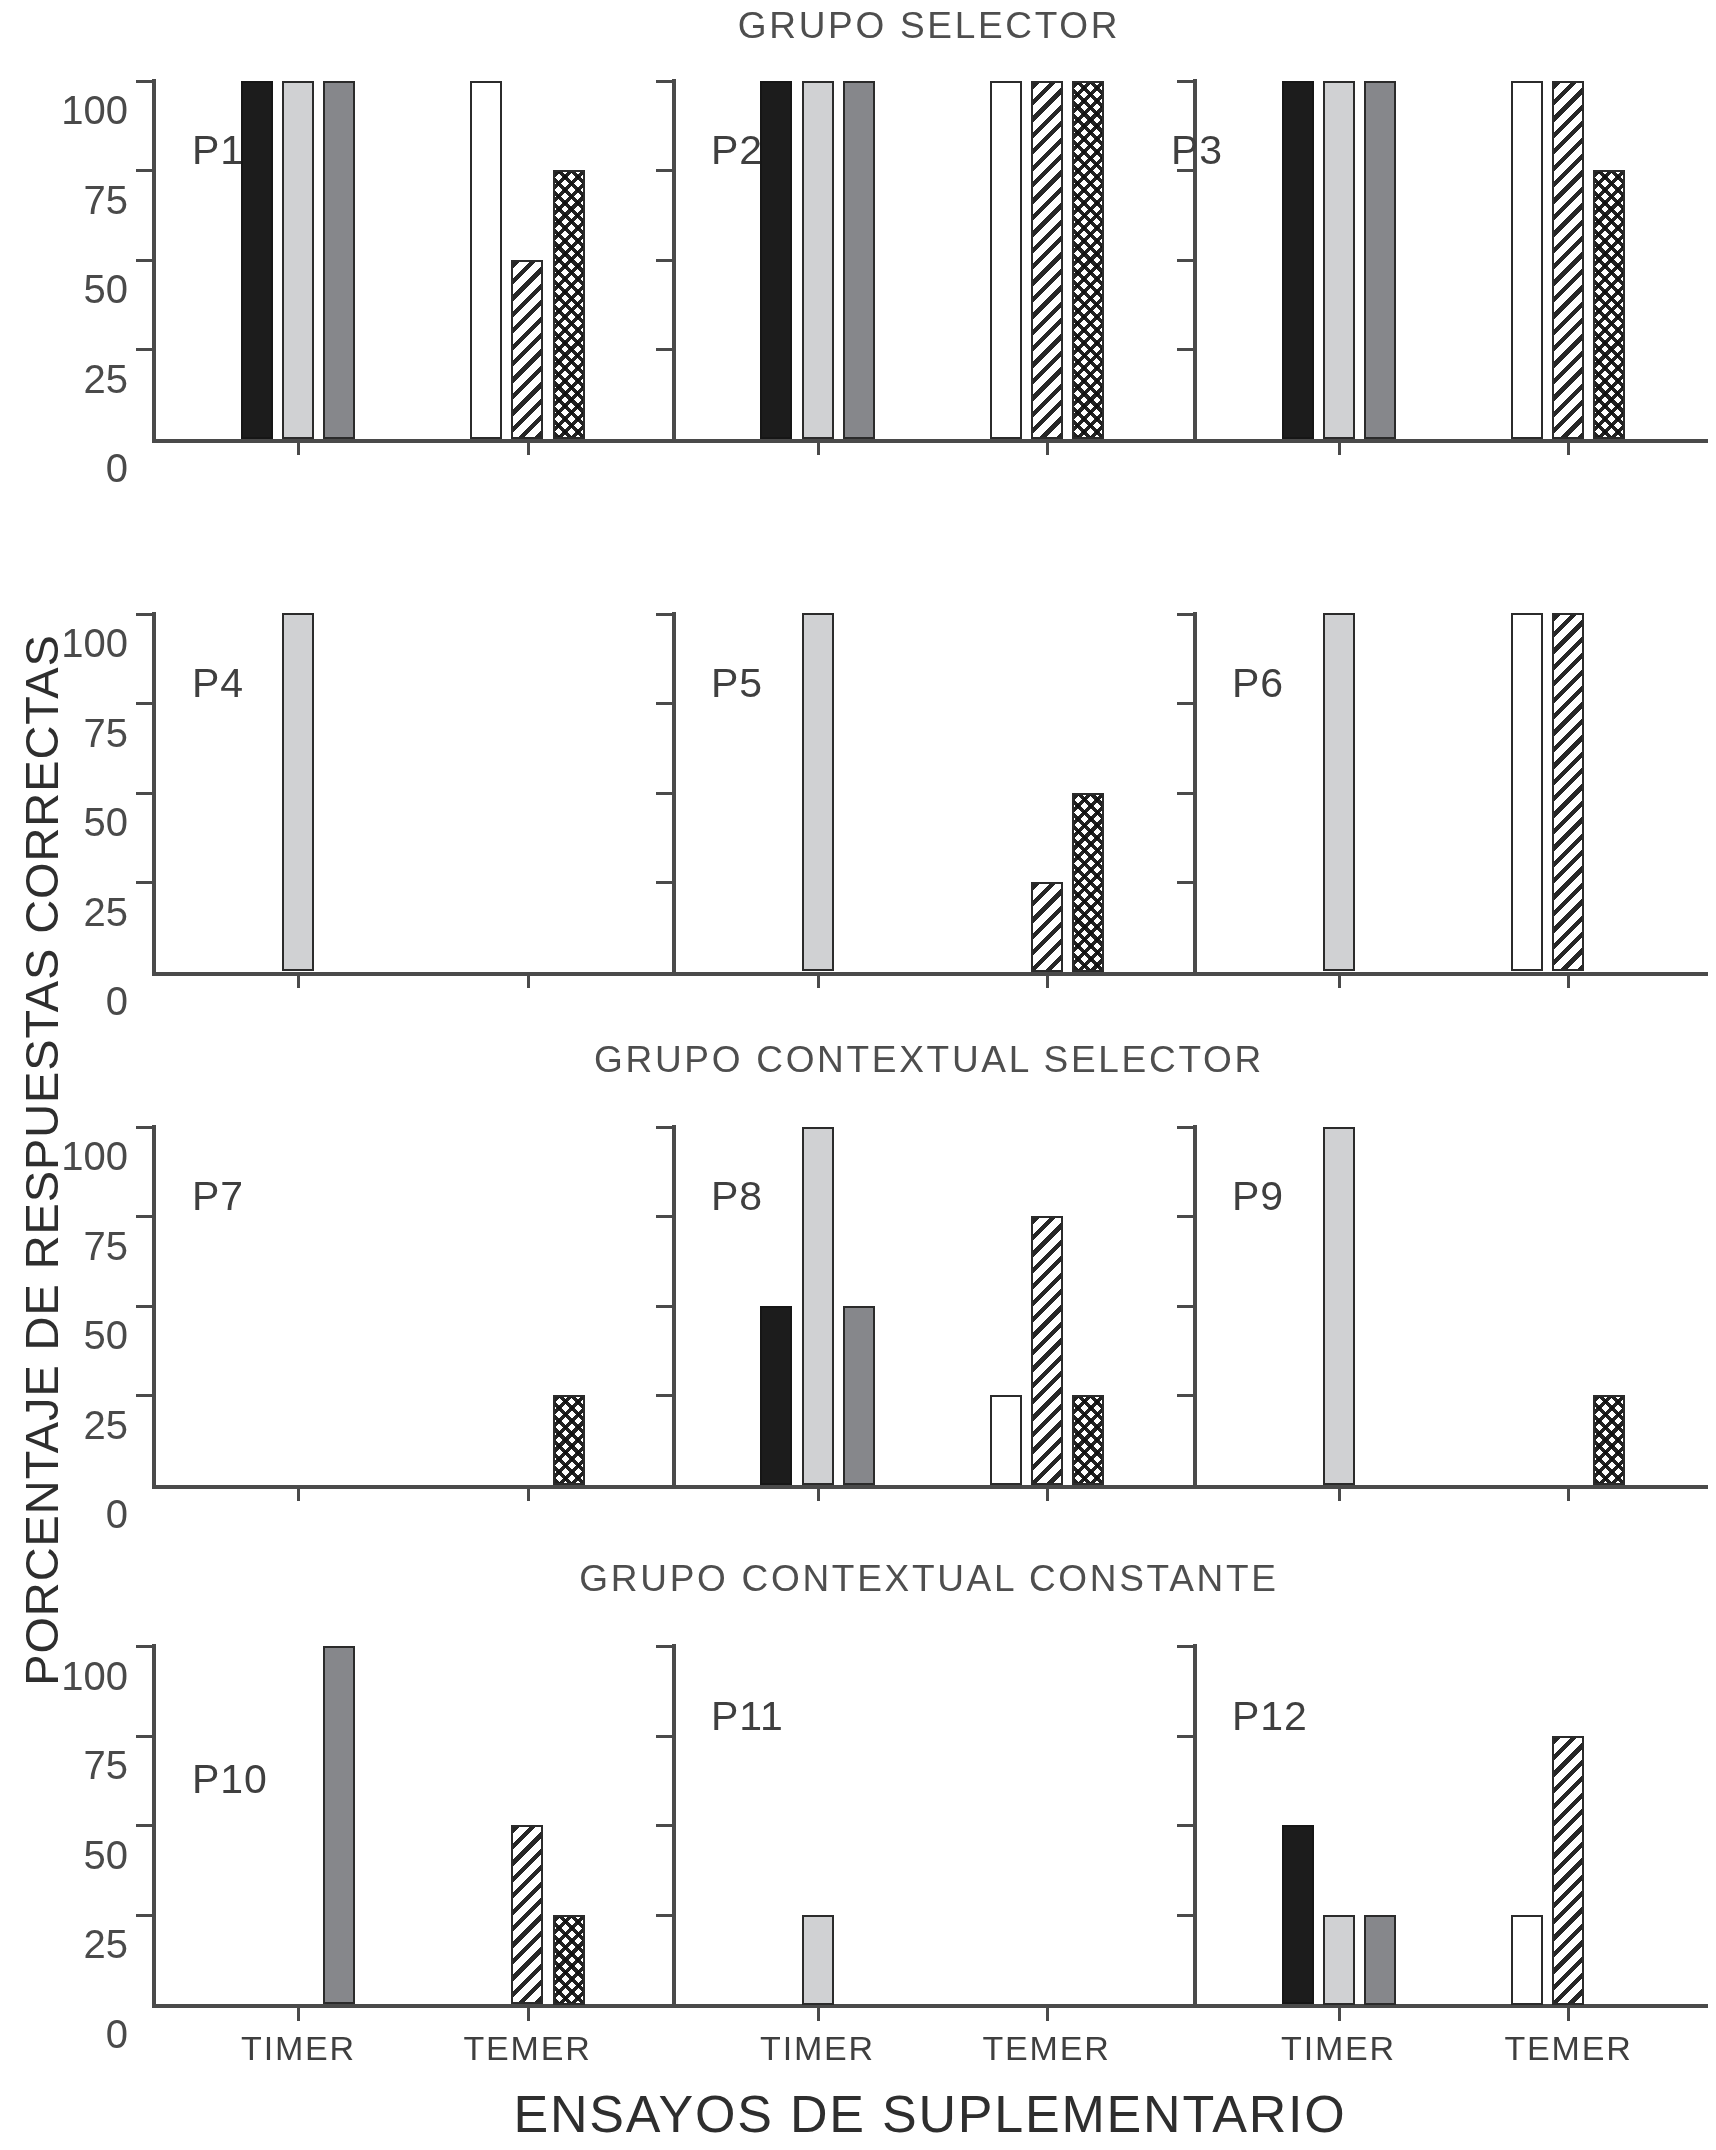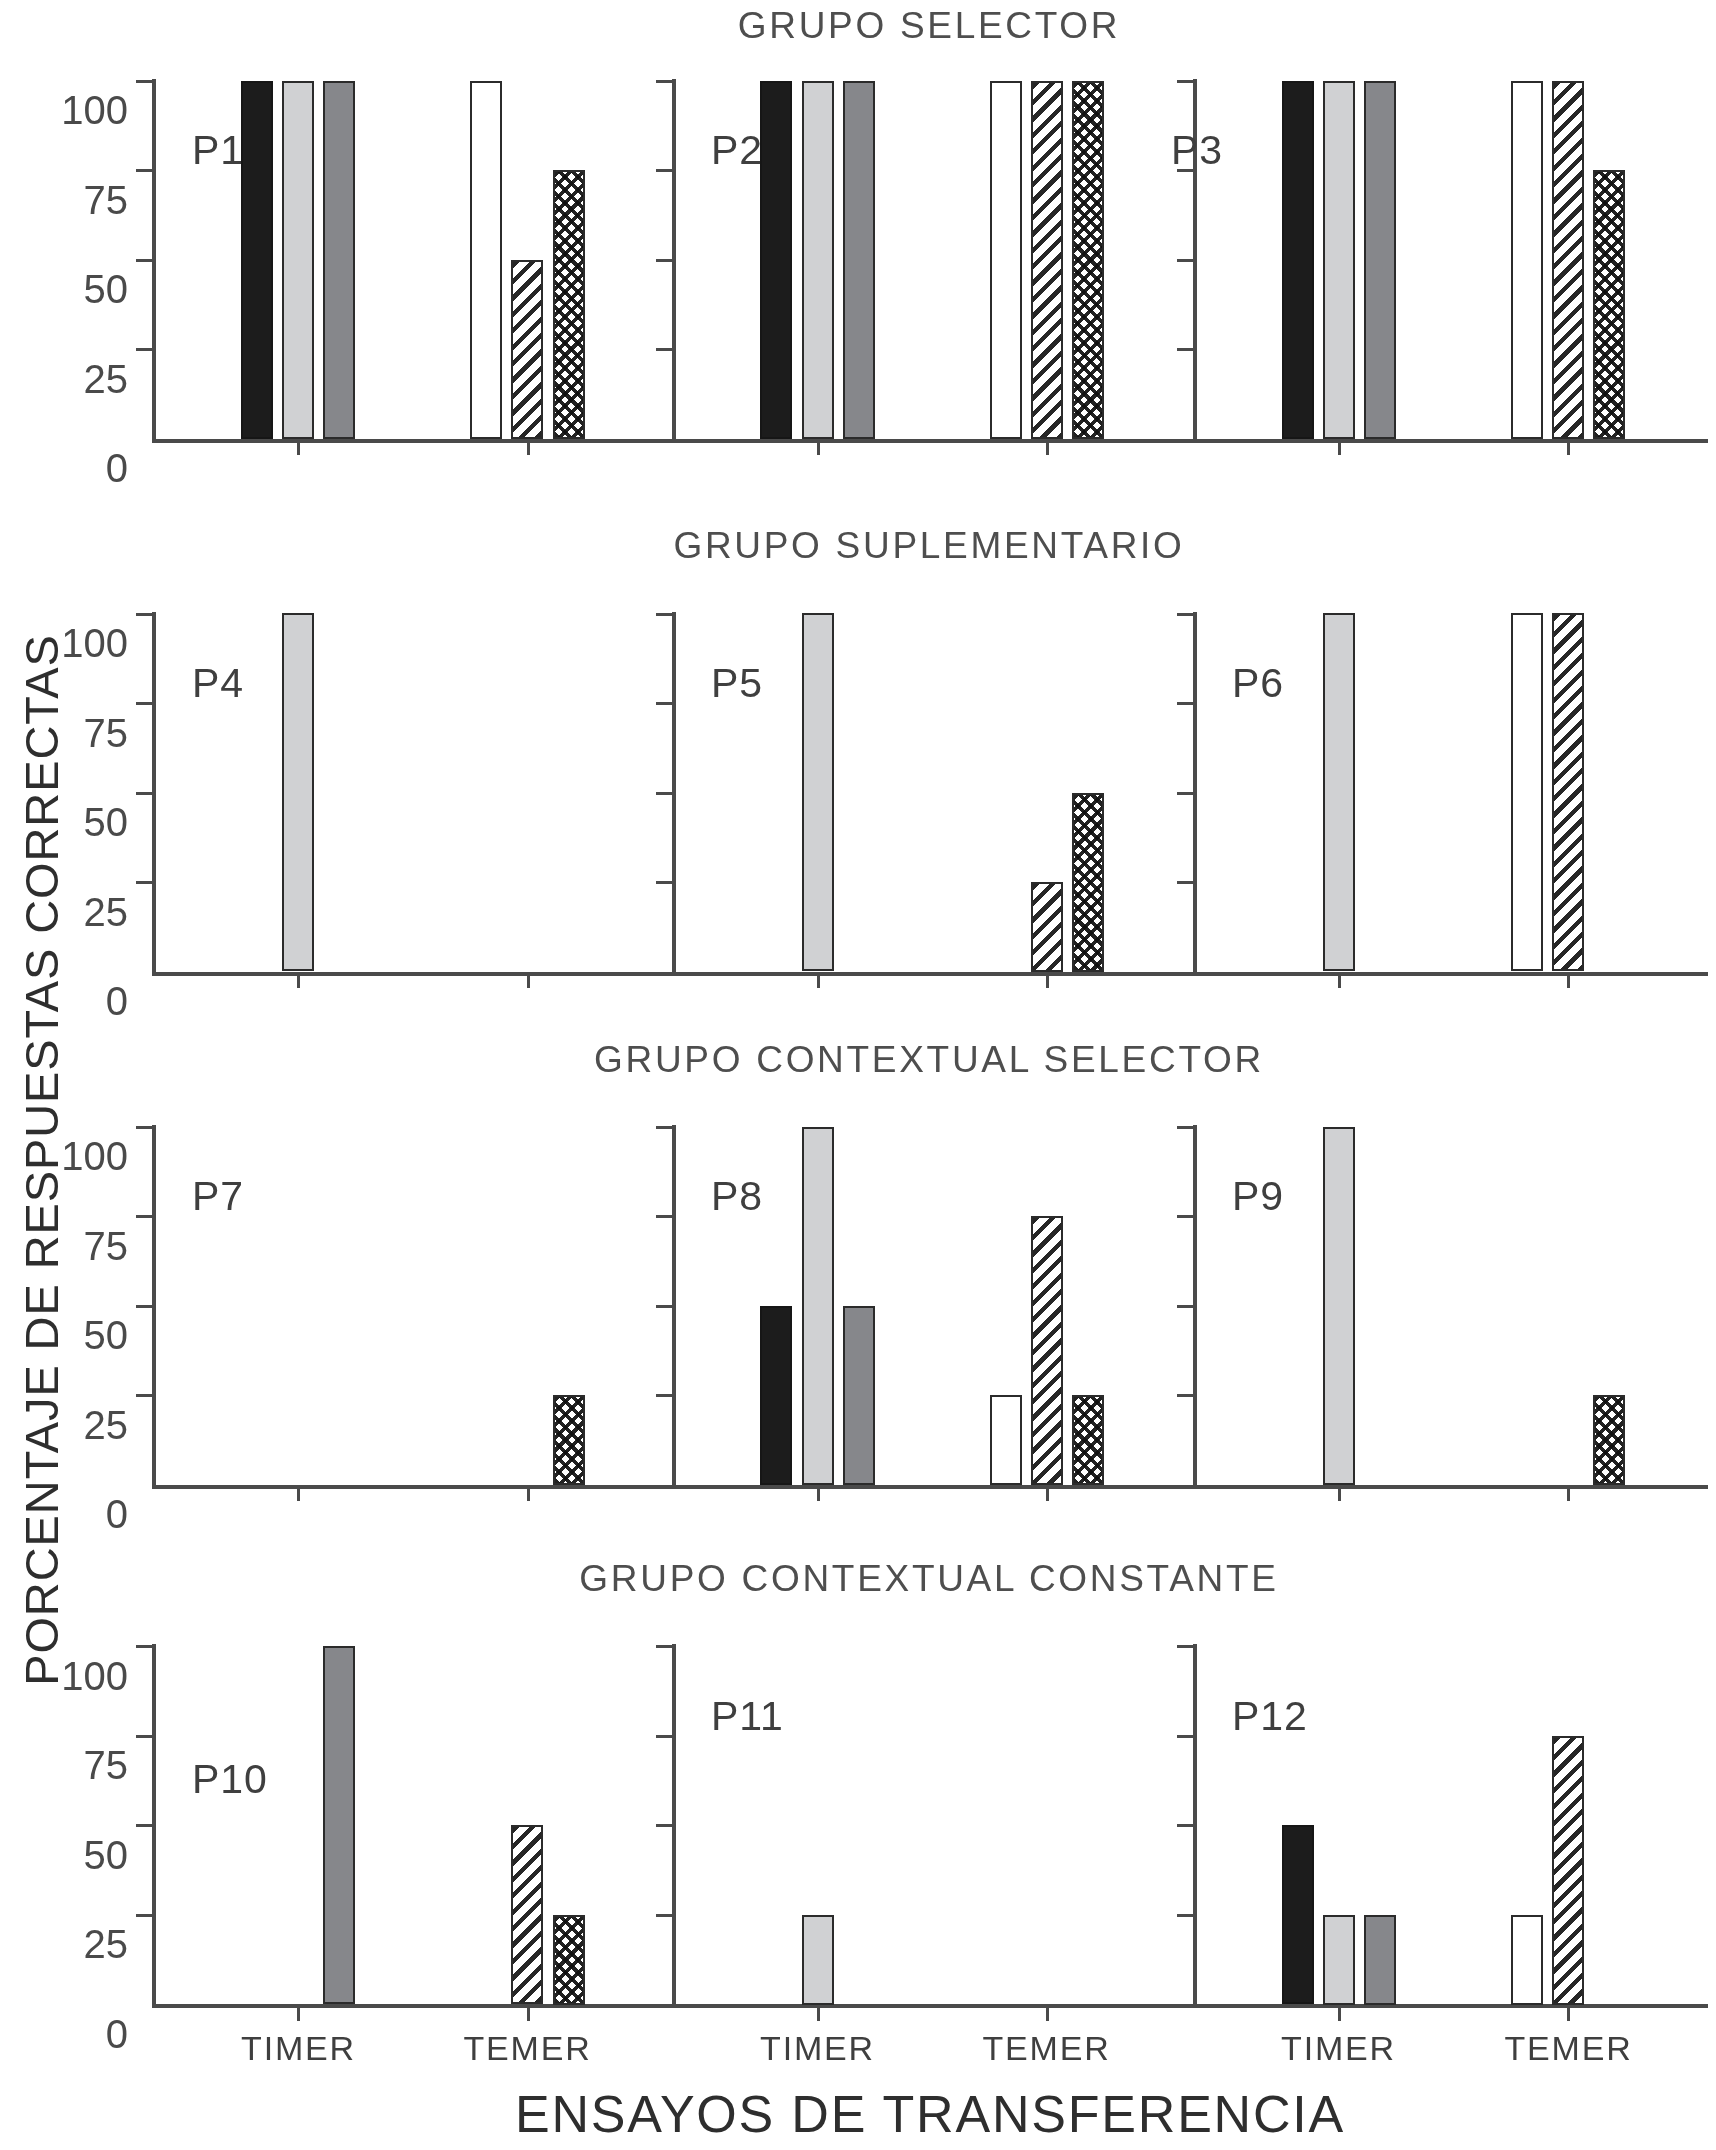--- a/index.html
+++ b/index.html
@@ -67,21 +67,21 @@
     white-space:nowrap;
     font-size:52px;letter-spacing:1.8px;
     color:#2e2e2e;
   }
 </style>
 </head>
 <body>
 
 <div class="figure" id="figure">
   <div class="ylabel">PORCENTAJE DE RESPUESTAS CORRECTAS</div>
-  <div class="xlabel">ENSAYOS DE TRANSFERENCIA</div>
+  <div class="xlabel">ENSAYOS DE SUPLEMENTARIO</div>
 <div class="row-title" style="top: 5.4px;">GRUPO SELECTOR</div>
     <div class="axis" style="left: 152px; top: 439px; width: 1556px; height: 3.6px;"></div>
     <div class="axis" style="left: 152px; top: 79px; width: 3.6px; height: 364px;"></div>
     <div class="ytick" style="left: 136px; top: 348px;"></div>
     <div class="ytick" style="left: 136px; top: 259px;"></div>
     <div class="ytick" style="left: 136px; top: 169px;"></div>
     <div class="ytick" style="left: 136px; top: 80px;"></div>
     <div class="ytick-label" style="left: 38px; top: 417px;">0</div>
     <div class="ytick-label" style="left: 38px; top: 328px;">25</div>
     <div class="ytick-label" style="left: 38px; top: 238px;">50</div>
@@ -117,21 +117,20 @@
     <div class="ytick" style="left: 1177px; top: 80px;"></div>
     <div class="panel-label" style="left: 1171px; top: 127px;">P3</div>
     <div class="xtick" style="left: 1338px; top: 442px;"></div>
     <div class="bar negro" style="left: 1282px; top: 81px; width: 32px; height: 358px;"></div>
     <div class="bar gris_claro" style="left: 1323px; top: 81px; width: 32px; height: 358px;"></div>
     <div class="bar gris_oscuro" style="left: 1364px; top: 81px; width: 32px; height: 358px;"></div>
     <div class="xtick" style="left: 1567px; top: 442px;"></div>
     <div class="bar blanco" style="left: 1511px; top: 81px; width: 32px; height: 358px;"></div>
     <div class="bar diagonal" style="left: 1552px; top: 81px; width: 32px; height: 358px;"></div>
     <div class="bar cuadriculado" style="left: 1593px; top: 170px; width: 32px; height: 269px;"></div>
-    <div class="row-title" style="top: 525px;">GRUPO SUPLEMENTARIO</div>
     <div class="axis" style="left: 152px; top: 972px; width: 1556px; height: 3.6px;"></div>
     <div class="axis" style="left: 152px; top: 612px; width: 3.6px; height: 364px;"></div>
     <div class="ytick" style="left: 136px; top: 881px;"></div>
     <div class="ytick" style="left: 136px; top: 792px;"></div>
     <div class="ytick" style="left: 136px; top: 702px;"></div>
     <div class="ytick" style="left: 136px; top: 613px;"></div>
     <div class="ytick-label" style="left: 38px; top: 950px;">0</div>
     <div class="ytick-label" style="left: 38px; top: 861px;">25</div>
     <div class="ytick-label" style="left: 38px; top: 771px;">50</div>
     <div class="ytick-label" style="left: 38px; top: 682px;">75</div>

